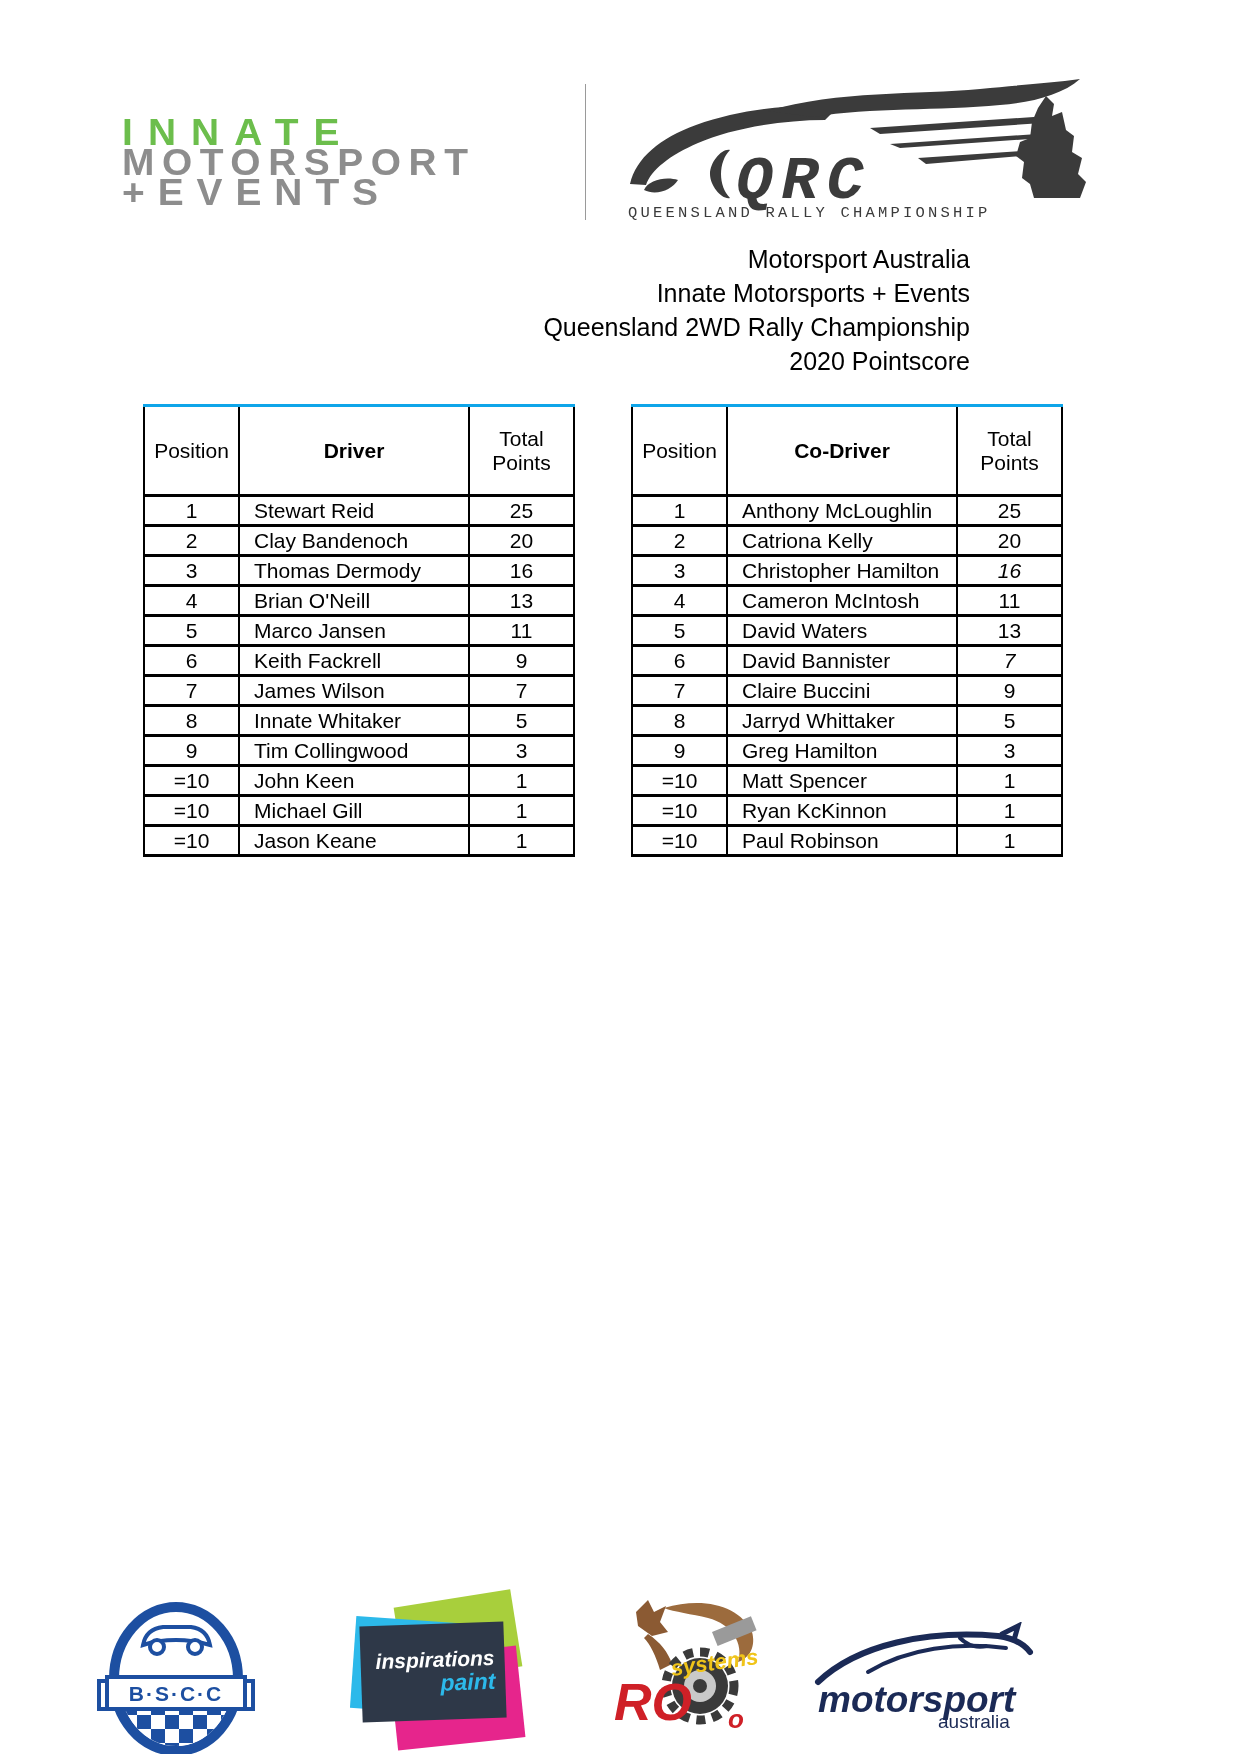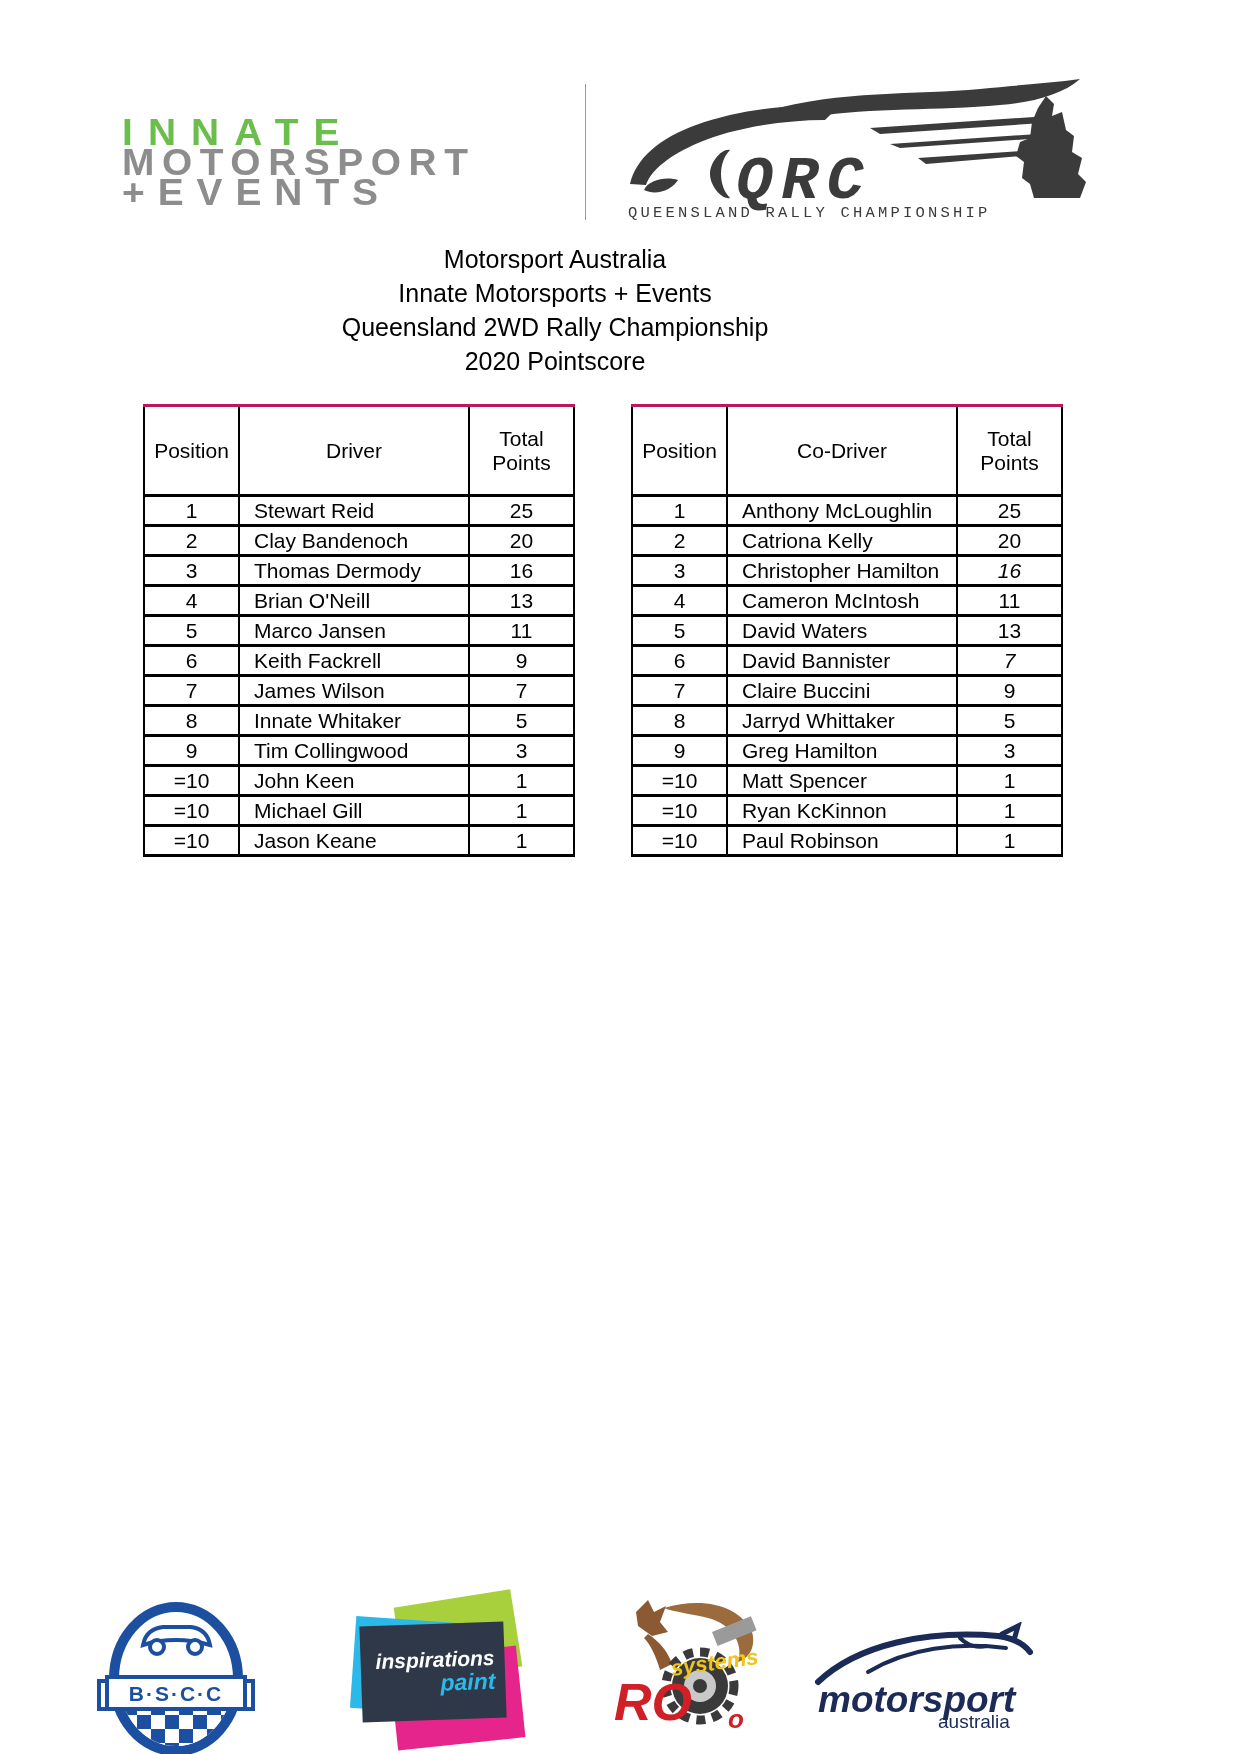--- a/index.html
+++ b/index.html
@@ -11,31 +11,31 @@
   .innate-logo .l1 { font-size:36px; letter-spacing:14px; transform:scaleX(1.08); transform-origin:left; }
   .innate-logo .l2 { font-size:36px; letter-spacing:7px; transform:scaleX(1.08); transform-origin:left; }
   .innate-logo .l3 { font-size:36px; letter-spacing:12px; transform:scaleX(1.08); transform-origin:left; }
   .innate-logo div { display:block; }
 
   .header-divider { position:absolute; left:585px; top:40px; width:1px; height:136px; background:#9a9a9a; }
 
   .qrc-logo { position:absolute; left:618px; top:34px; width:505px; height:142px;font-family:Liberation Mono, monospace; }
 
   
-  .titles { position:absolute; left:140px; top:198px; width:830px; text-align:center; font-size:25px; line-height:34px; }
+  .titles { position:absolute; left:140px; top:198px; width:830px; text-align:right; font-size:25px; line-height:34px; }
   .titles div { white-space:nowrap; }
 
   
   .tables-row { position:absolute; left:143px; top:360px; display:flex; gap:56px; }
   table.score { border-collapse:collapse; table-layout:fixed; width:430px; background:#fff; }
   table.score th, table.score td { border:2px solid #000; }
-  table.score tr { border-top:3px solid #be185d; border-bottom:3px solid #000; }
+  table.score tr { border-top:3px solid #0ea5e9; border-bottom:3px solid #000; }
   table.score th { height:90px; font-size:21px; vertical-align:middle; text-align:center; }
   table.score th.pos-h, table.score th.pts-h { font-weight:normal; }
-  table.score th.name-h { font-weight:normal; }
+  table.score th.name-h { font-weight:bold; }
   table.score td { height:30px; font-size:21px; padding:0; vertical-align:middle; }
   table.score td.position { text-align:center; width:95px; }
   table.score td.name { text-align:left; padding-left:14px; width:230px; white-space:nowrap; }
   table.score td.points { text-align:center; width:105px; }
   table.score td.points.italic { font-style:italic; }
   col.c-pos { width:95px; } col.c-name { width:230px; } col.c-pts { width:105px; }
 
   
   .footer { position:absolute; left:0; top:1540px; width:1240px; height:180px; }
   .bscc { position:absolute; left:95px; top:5px;text-align:center; }

